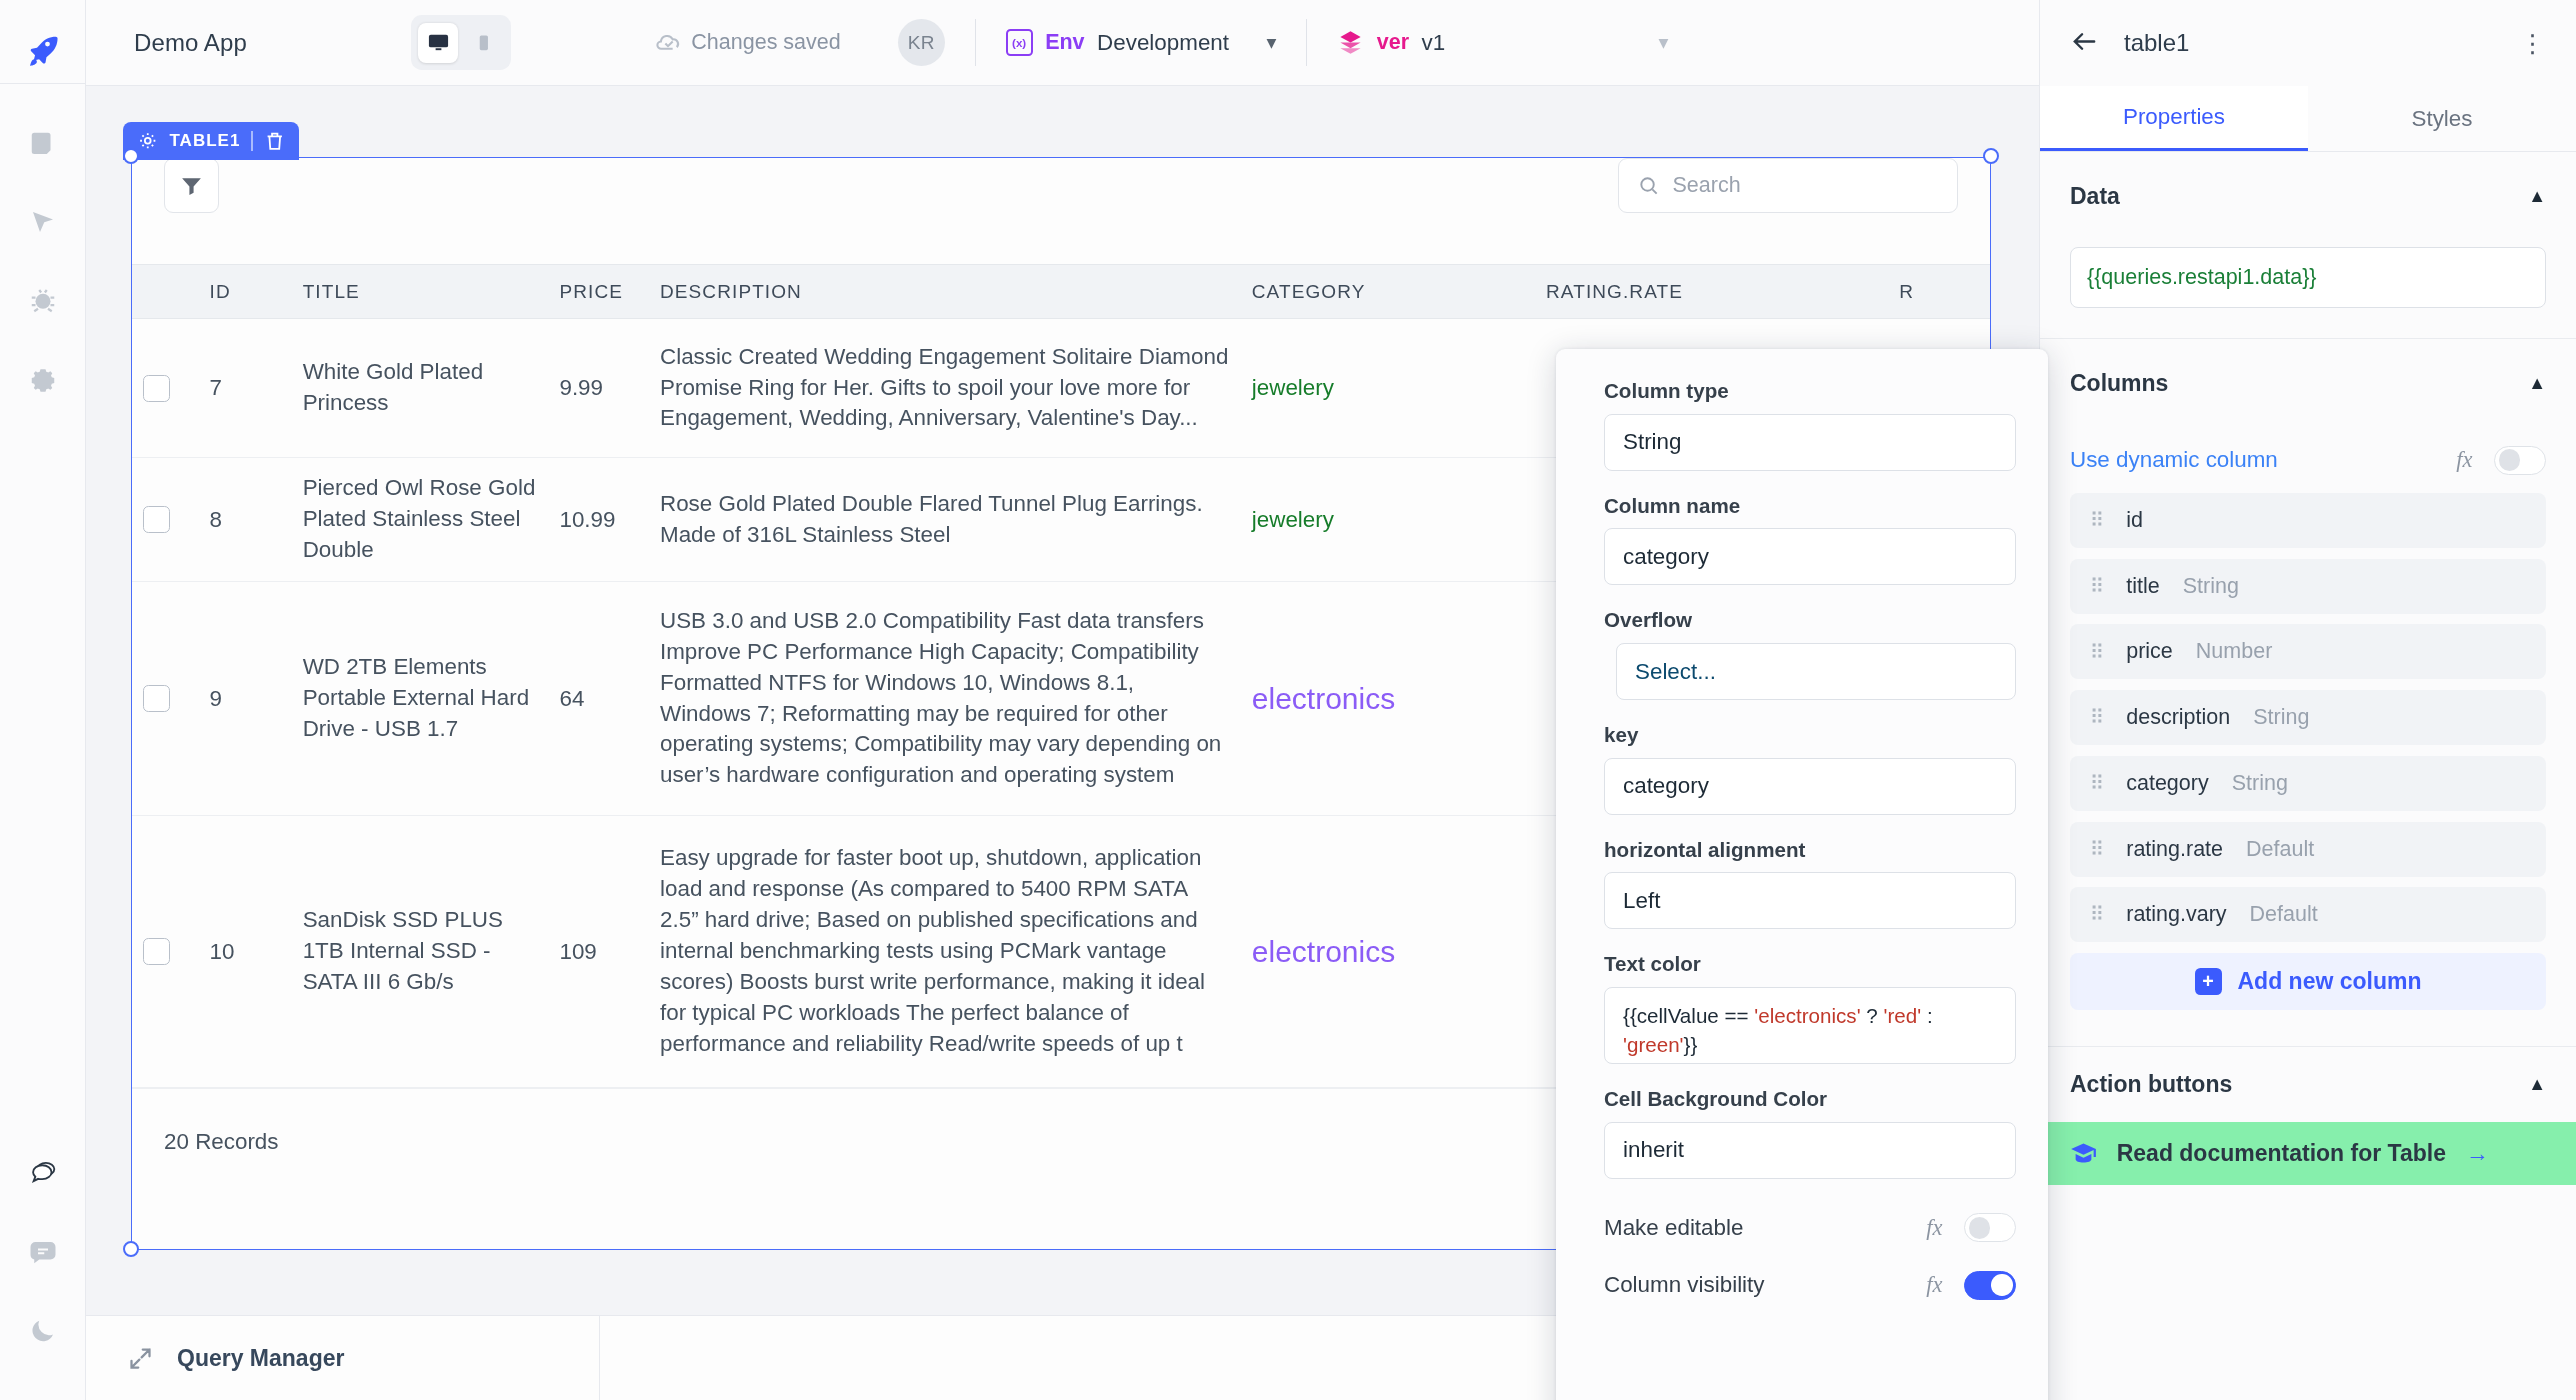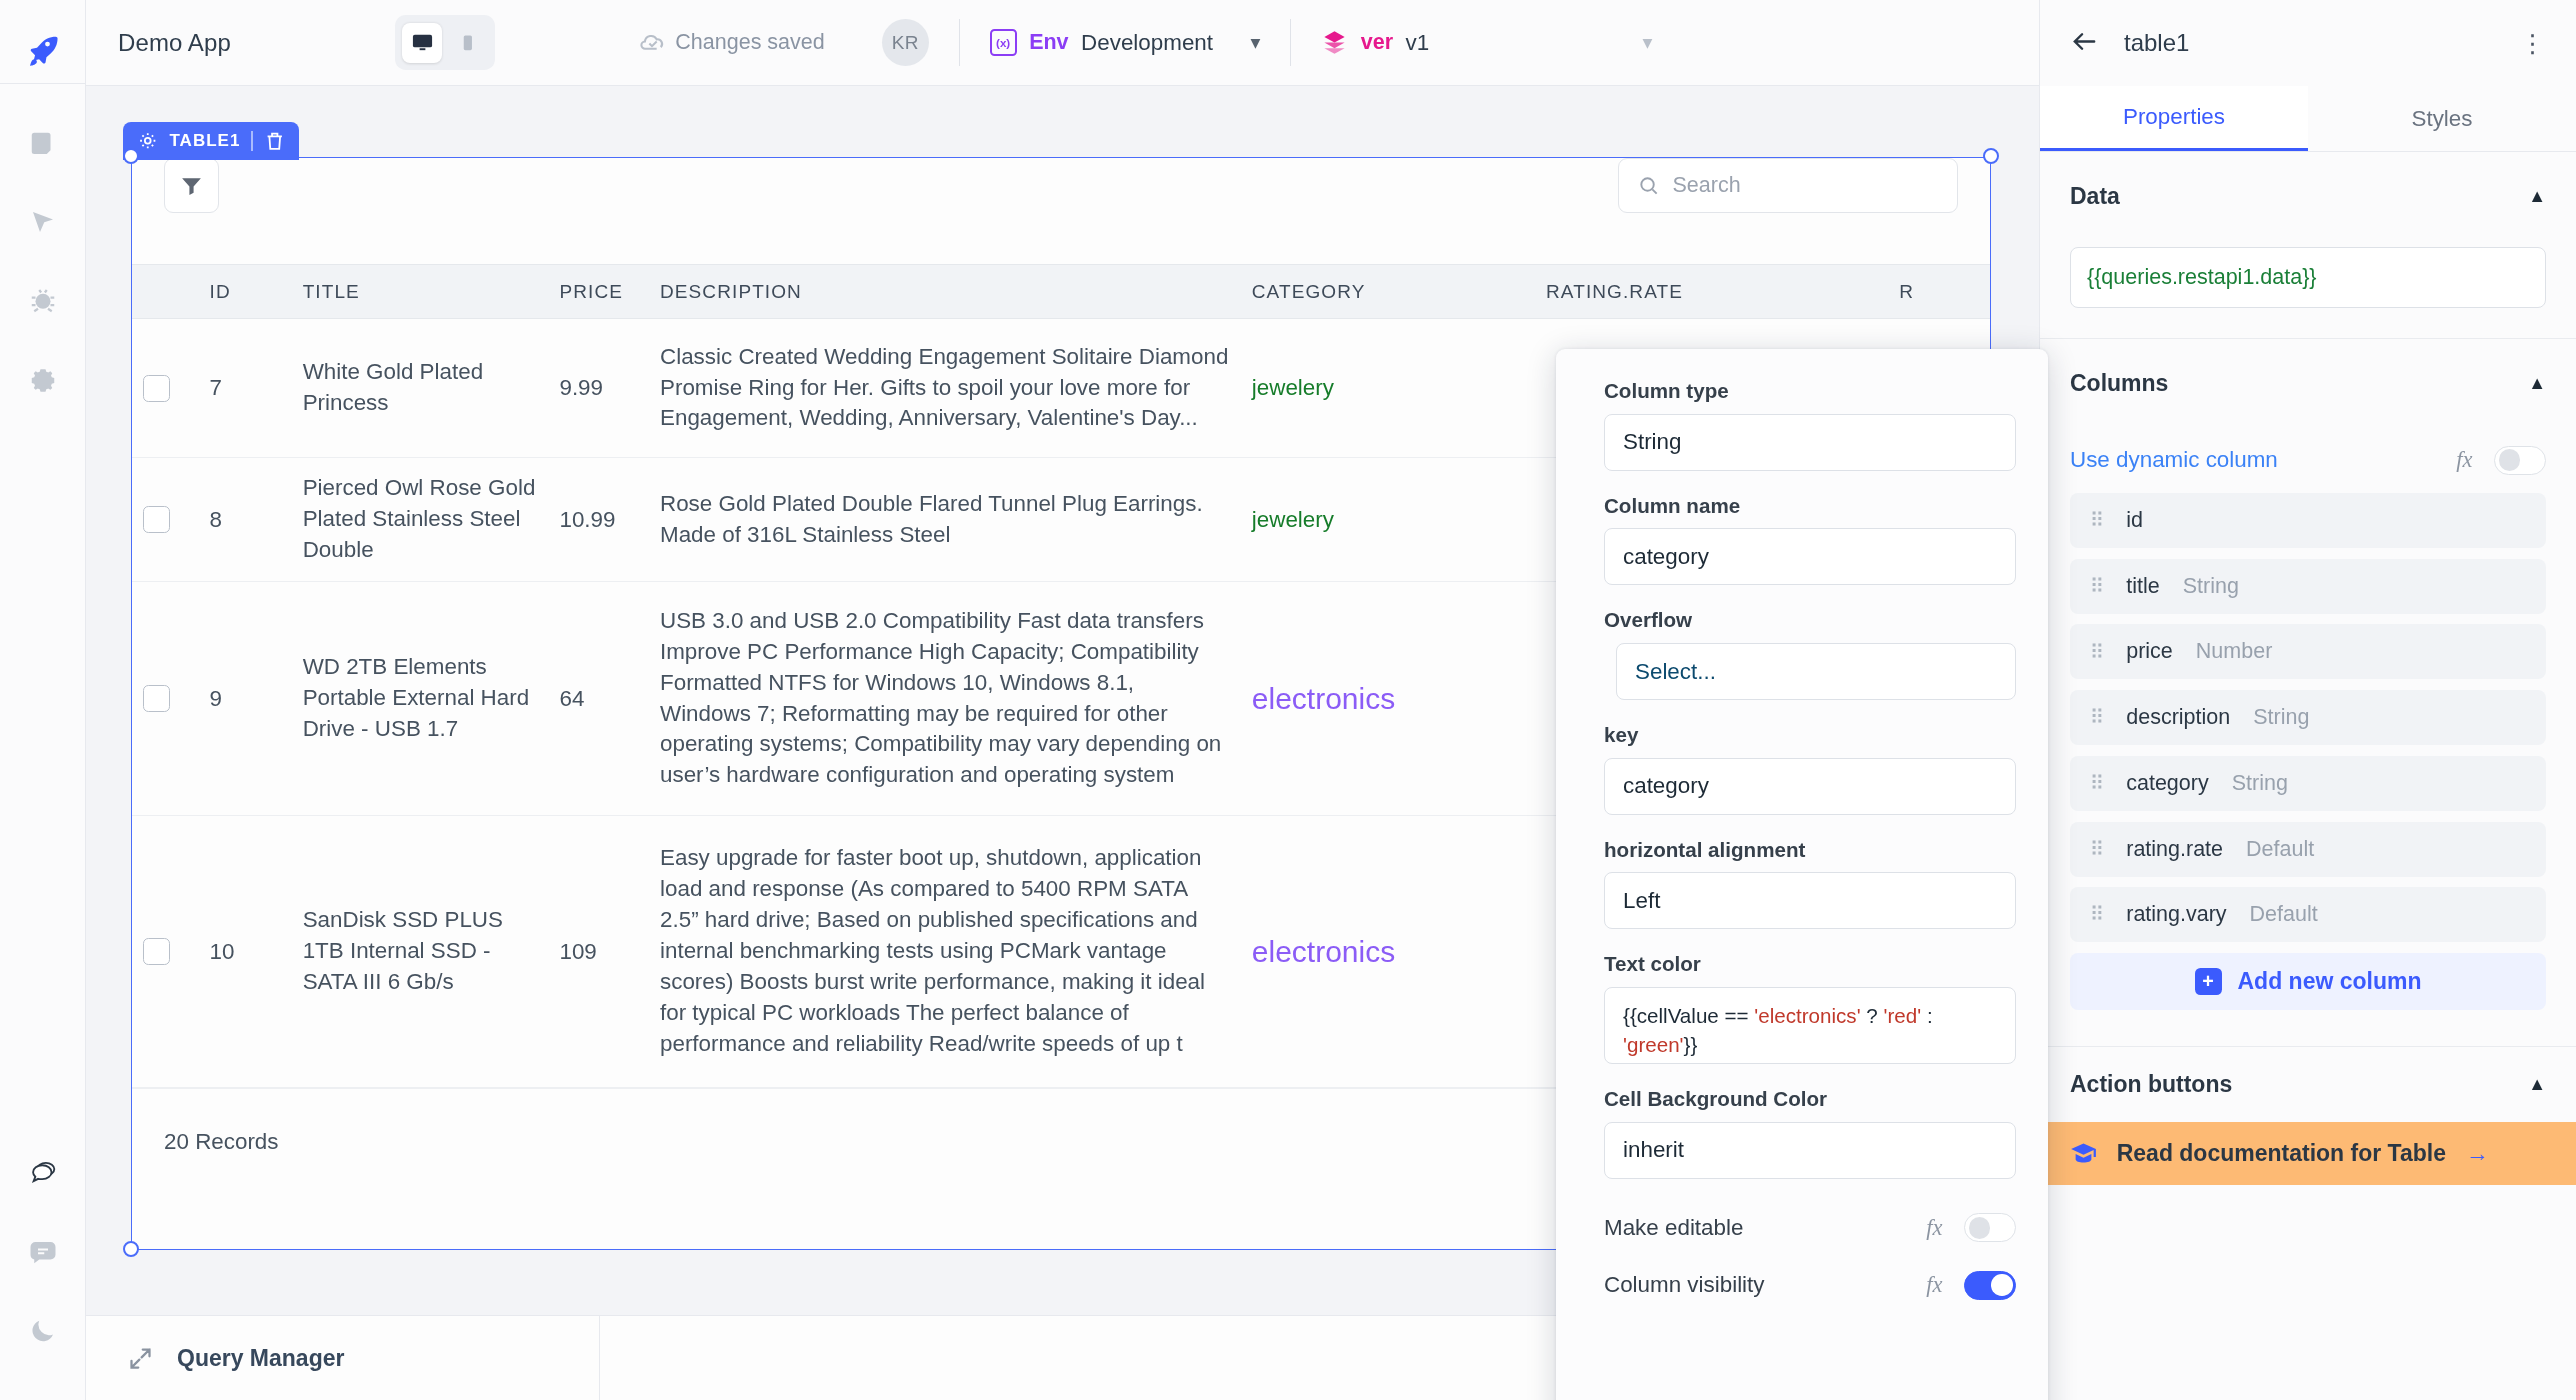--- a/index.html
+++ b/index.html
@@ -23,21 +23,21 @@
   .rail-icons { display:flex; flex-direction: column; align-items:center; gap: 39px; margin-top: 41px; }
   .rail-ico { width: 39px; height: 39px; display:flex; align-items:center; justify-content:center; color:#c3c9d1; }
   .rail-bottom { margin-top:auto; display:flex; flex-direction:column; align-items:center; gap: 39px; margin-bottom: 52px; }
 
   
   .topbar {
     position:absolute; left:86px; top:0; width: 2490px; height: 86px;
     background: #fbfbfc; border-bottom: 0.9px solid #e7e9ee;
     display:flex; align-items:center;
   }
-  .app-title { margin-left: 32px; font-size: 24px; color: #2f3d4c; letter-spacing:0.1px; }
+  .app-title { margin-left: 48px; font-size: 24px; color: #2f3d4c; letter-spacing:0.1px; }
   .device-toggle {
     margin-left: 164px; background:#eef0f4; border-radius: 10.7px; padding: 7.2px;
     display:flex; align-items:center; gap:5.4px;
   }
   .dev-btn { width: 40px; height:40px; border-radius:8px; display:flex; align-items:center; justify-content:center; }
   .dev-btn.active { background:#ffffff; box-shadow: 0 0.9px 2.7px rgba(0,0,0,.12); }
   .saved { margin-left:145px; display:flex; align-items:center; gap:10.7px; color:#8a94a3; font-size:21.5px;}
   .avatar {
     margin-left: 57px; width:47px; height:47px; border-radius:50%;
     background:#e4e7ec; color:#7a838f; font-size:19px;
@@ -179,21 +179,21 @@
   .grip { color:#aeb6c0; font-size:19.7px; letter-spacing:-0.9px; line-height:.85; }
   .col-name { font-size:21.5px; color:#2b3744; }
   .col-type { font-size:21.5px; color:#98a1ad; }
   .add-col {
     margin: 9px 30px 0 30px; height:57px; background:#eef2ff; border-radius:8px;
     display:flex; align-items:center; justify-content:center; gap:16px;
     color:#3b5bfd; font-size:23px; font-weight:bold;
   }
   .plus-sq { width:27px; height:27px; background:#3b5bfd; border-radius:5.4px; color:#fff; font-size:19.7px; display:flex;align-items:center;justify-content:center;}
   .doc-row {
-    background:#fdba74; height:63px; display:flex; align-items:center; gap:19.7px; padding: 0 30px;
+    background:#86efac; height:63px; display:flex; align-items:center; gap:19.7px; padding: 0 30px;
     color:#2b3744; font-size:23px; font-weight:bold;
   }
 </style>
 </head>
 <body>
 
 <div class="app">
 
   <div class="left-rail">
     <div class="rail-logo">

